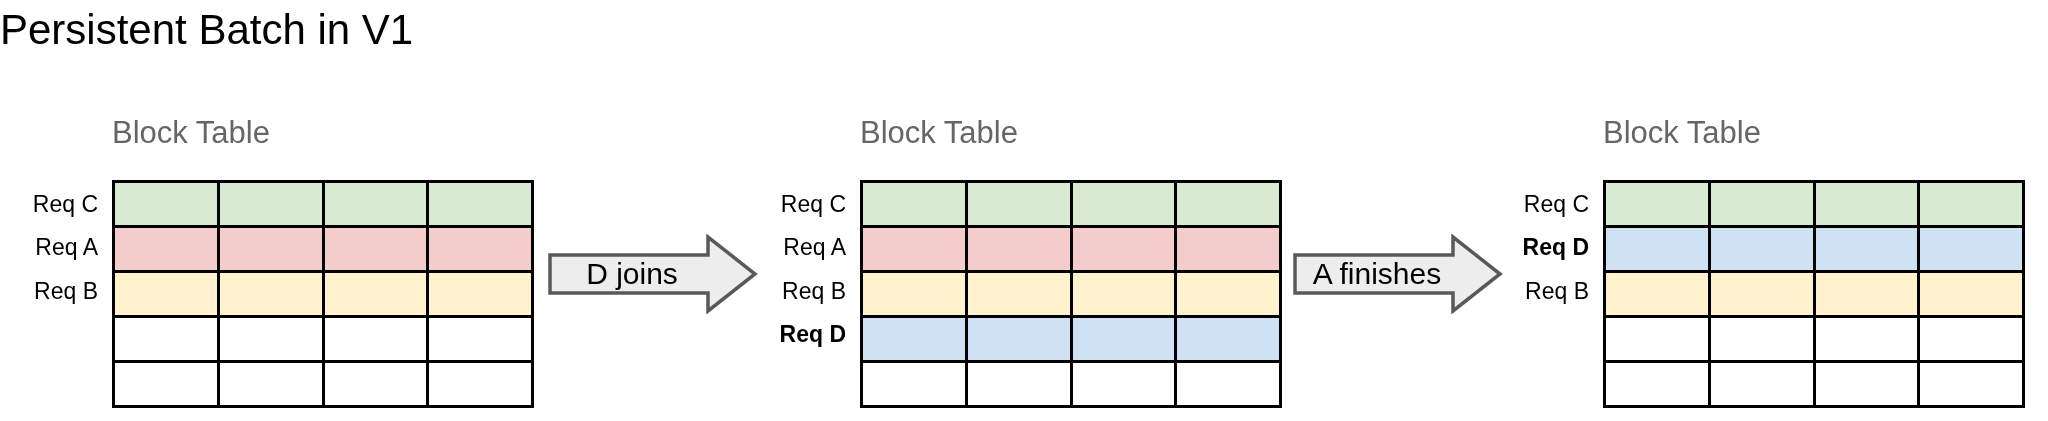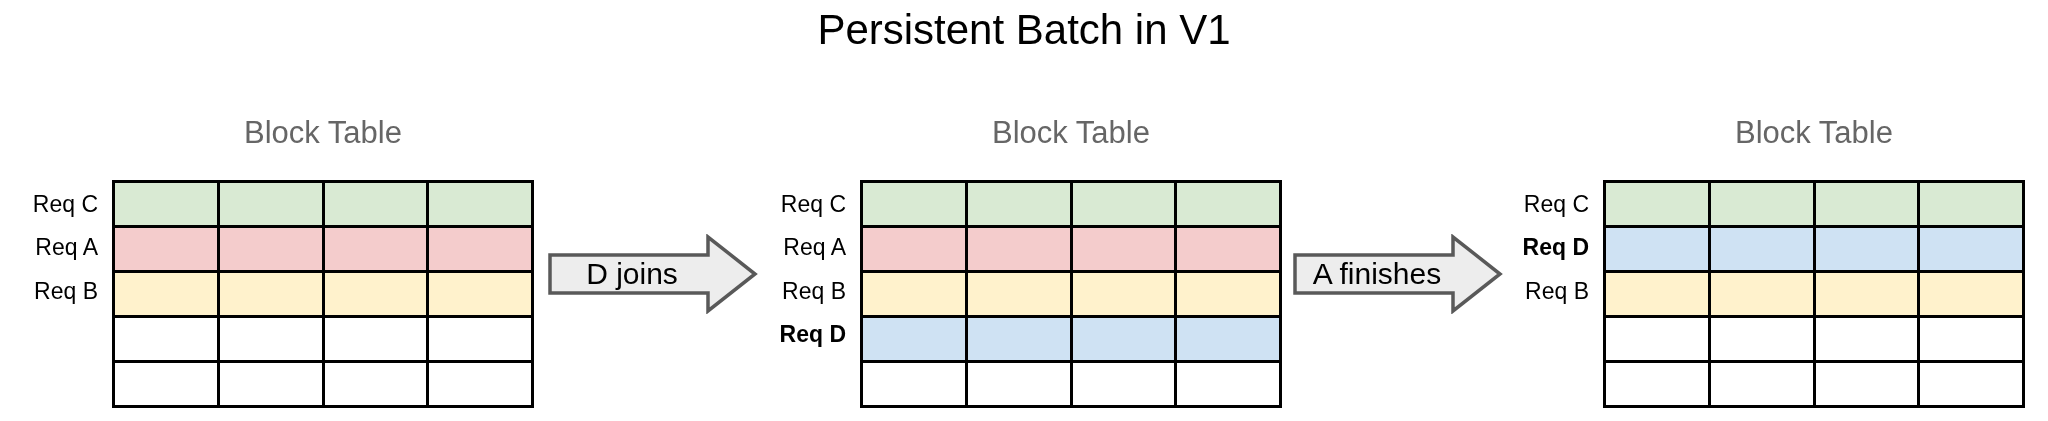--- a/index.html
+++ b/index.html
@@ -7,34 +7,33 @@
     position: relative;
     width: 2048px;
     height: 421px;
     background: #ffffff;
     font-family: "Liberation Sans", sans-serif;
     overflow: hidden;
   }
   .main-title {
     position: absolute;
     top: 6px; left: 0; right: 0;
-    text-align: center;
     font-size: 42px;
     color: #000000;
     white-space: nowrap;
   }
   .group { position: absolute; top: 105px; }
   .group.g0 { left: 112px; }
   .group.g1 { left: 860px; }
   .group.g2 { left: 1603px; }
   .table-heading {
     position: absolute;
     top: 10px; left: 0;
     width: 422px;
-    text-align: center;
+    text-align: left;
     font-size: 31px;
     color: var(--heading-color, #666666);
     white-space: nowrap;
   }
   .btable {
     position: absolute;
     top: 75px; left: 0;
     width: 416px;
     height: 222px;
     border: 3px solid var(--cell-border, #000000);

